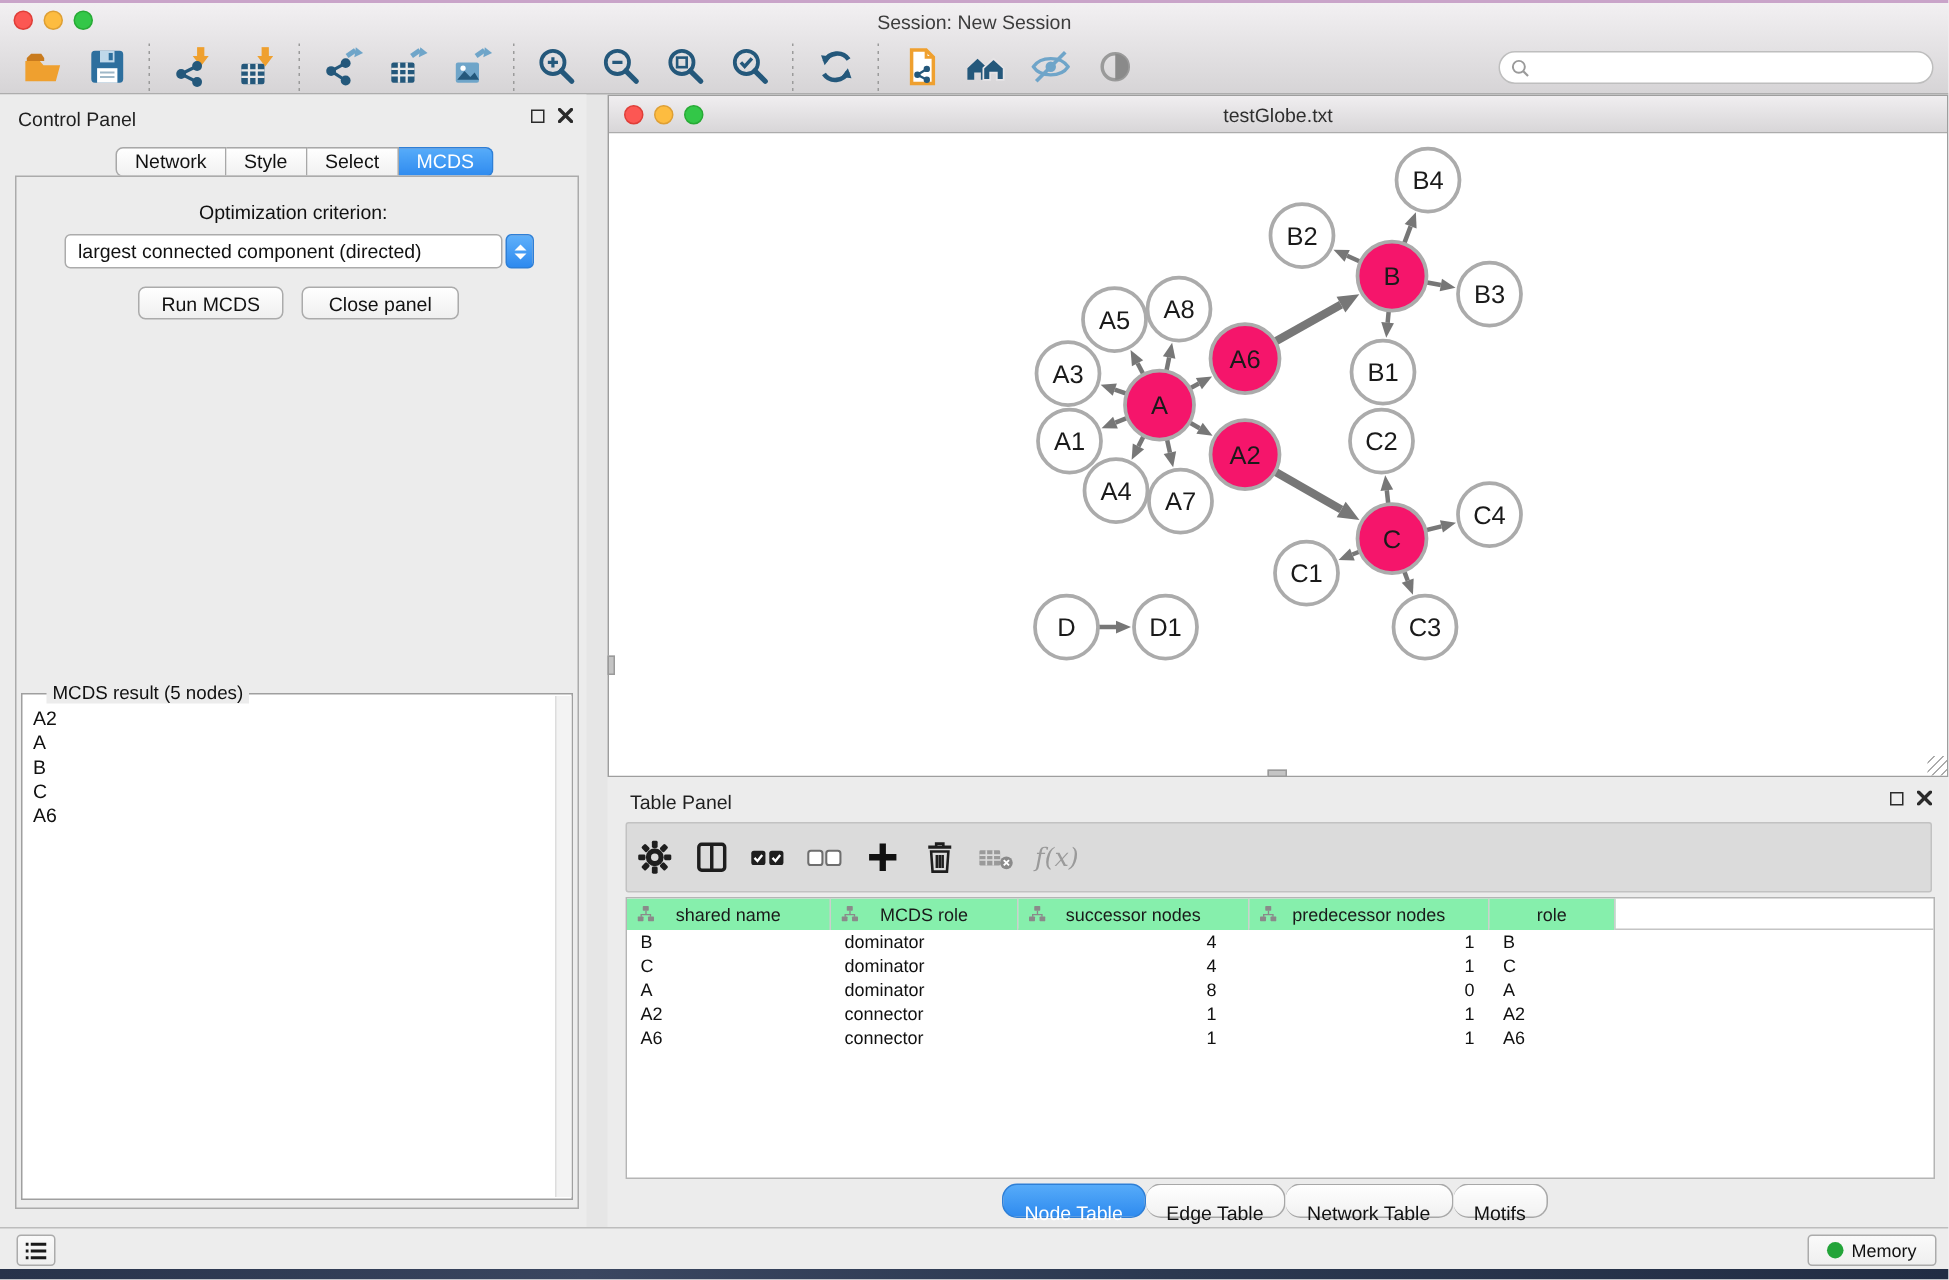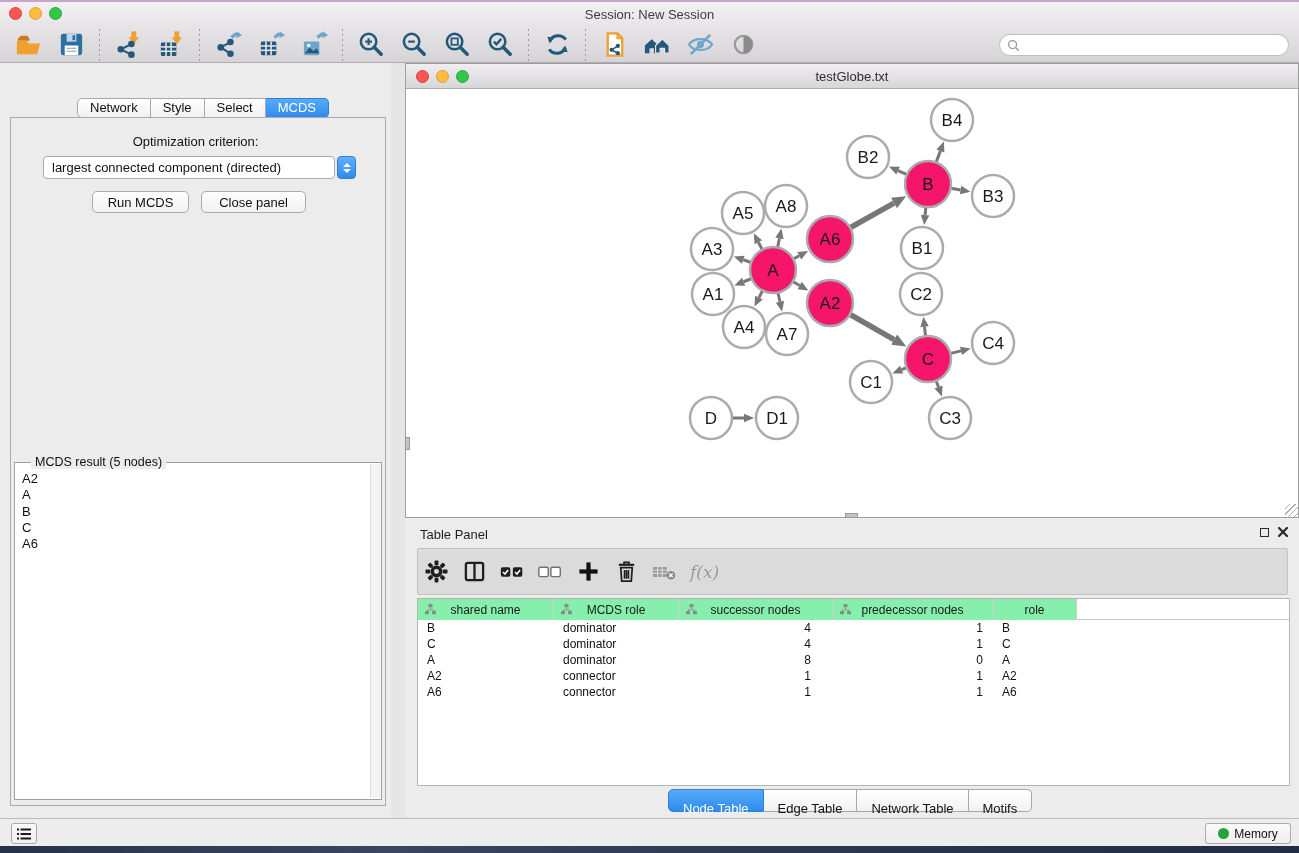--- a/index.html
+++ b/index.html
@@ -92,21 +92,21 @@
   .fx { font-family:"DejaVu Serif", serif; font-style:italic; font-size:17px; color:#9A9A9A; }
   .grid-table { position:absolute; left:12px; top:80px; width:873px; height:188px;
                 background:#fff; border:1px solid #B5B5B5; overflow:hidden; }
   .gt-header { display:flex; height:21px; border-bottom:1px solid #C4C4C4; }
   .gt-hcell { position:relative; background:#86efac; border-right:1px solid #CDCDCD; height:21px;
               display:flex; align-items:center; justify-content:center; font-size:12px; color:#1A1A1A; }
   .gt-hcell .hicon { position:absolute; left:7px; top:5px; }
   .gt-row { display:flex; height:16px; align-items:center; }
   .gt-cell { font-size:12px; color:#111; overflow:hidden; white-space:nowrap; }
   .tp-tabs { position:absolute; left:263px; top:271px; height:23px; display:flex; }
-  .tp-tabs .seg-tab { font-size:13px; padding:18px 14px 3px; }
+  .tp-tabs .seg-tab { font-size:13px; padding:18px 14px 3px;border-radius:10px; }
 
   
   .status-bar { position:absolute; left:0; top:818px; width:1299px; height:28px;
                 background:#EDEDED; border-top:1px solid #BDBDBD; }
   .sb-btn { position:absolute; top:4px; height:21px; background:linear-gradient(#FAFAFA,#EFEFEF);
             border:1px solid #ABABAB; border-radius:3px; display:flex; align-items:center;
             justify-content:center; gap:5px; font-size:12px; color:#111; }
   .sb-list { left:11px; width:26px; }
   .sb-memory { right:8px; width:86px; }
   .mem-dot { width:11px; height:11px; border-radius:50%; background:#23A439; }
@@ -318,20 +318,30 @@
     <div class="searchbox">
       <svg width="13" height="13" viewBox="0 0 14 14">
           <circle cx="6" cy="6" r="4.3" fill="none" stroke="#9A9A9A" stroke-width="1.4"></circle>
           <line x1="9.2" y1="9.2" x2="12.6" y2="12.6" stroke="#9A9A9A" stroke-width="1.6"></line>
         </svg>
       <input placeholder="" style="">
     </div>
   </div>
 
   <div class="control-panel">
+    <div class="panel-titlebar">
+      <div class="panel-title">Control Panel</div>
+      <div class="panel-wicons">
+        <div class="float-sq"></div>
+        <svg class="icon-x" width="10" height="10" viewBox="0 0 10 10">
+            <line x1="1" y1="1" x2="9" y2="9"></line>
+            <line x1="9" y1="1" x2="1" y2="9"></line>
+          </svg>
+      </div>
+    </div>
     <div class="cp-tabbar">
         <div class="seg-tab">Network</div>
         <div class="seg-tab">Style</div>
         <div class="seg-tab">Select</div>
         <div class="seg-tab active">MCDS</div>
       </div>
     <div class="cp-content"></div>
     <div class="opt-label">Optimization criterion:</div>
     <div class="combo">
       <div class="combo-field">largest connected component (directed)</div>

